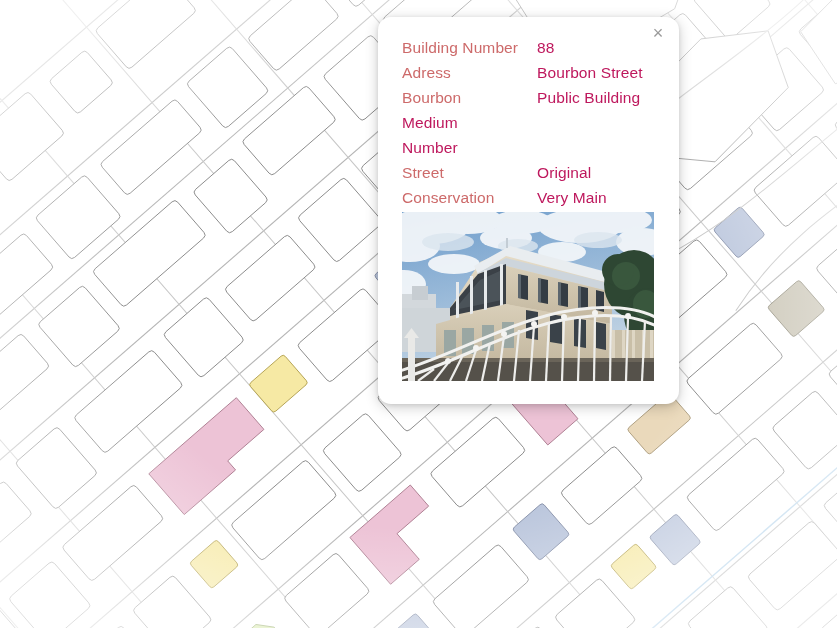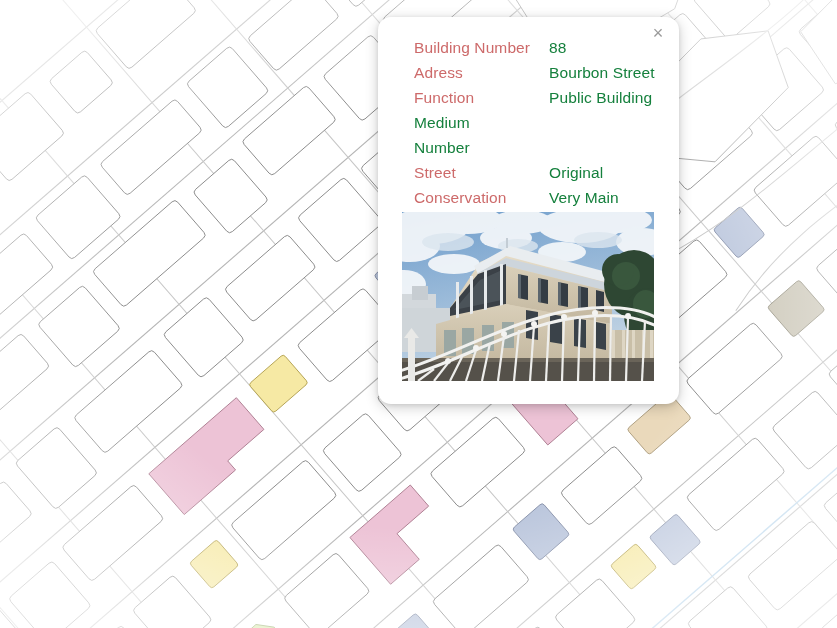--- a/index.html
+++ b/index.html
@@ -50,41 +50,41 @@
     text-align: center;
     font-size: 18px;
     color: #9a9a9a;
     cursor: pointer;
     font-family: "Liberation Sans", sans-serif;
     user-select: none;
   }
 
   #attr-table {
     position: absolute;
-    left: 36px;
+    left: 24px;
     top: 22px;
     width: 256px;
   }
 
   .attr-row {
     display: flex;
     align-items: baseline;
     height: 25px;
   }
   .attr-label {
     width: 135px;
     flex: 0 0 135px;
     font-size: 15.5px;
     color: #cd6a6a;
     white-space: nowrap;
     letter-spacing: 0.1px;
   }
   .attr-value {
     font-size: 15.5px;
-    color: #15803d;
+    color: #be185d;
     white-space: nowrap;
     letter-spacing: 0.1px;
   }
 
   
   #building-photo {
     position: absolute;
     left: 24px;
     top: 195px;
     width: 252px;
@@ -335,21 +335,21 @@
         <span class="attr-label">Building Number</span>
         <span class="attr-value">88</span>
       </div>
 
       <div class="attr-row">
         <span class="attr-label">Adress</span>
         <span class="attr-value">Bourbon Street</span>
       </div>
 
       <div class="attr-row">
-        <span class="attr-label">Function</span>
+        <span class="attr-label">Bourbon</span>
         <span class="attr-value">Public Building</span>
       </div>
 
       <div class="attr-row">
         <span class="attr-value">Medium</span>
       </div>
 
       <div class="attr-row">
         <span class="attr-value">Number</span>
       </div>

